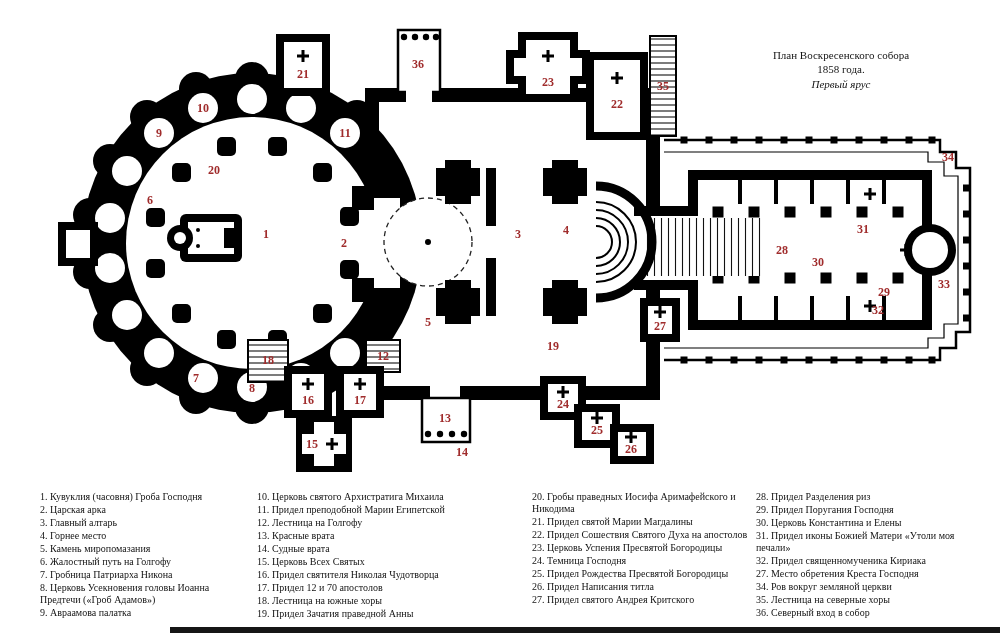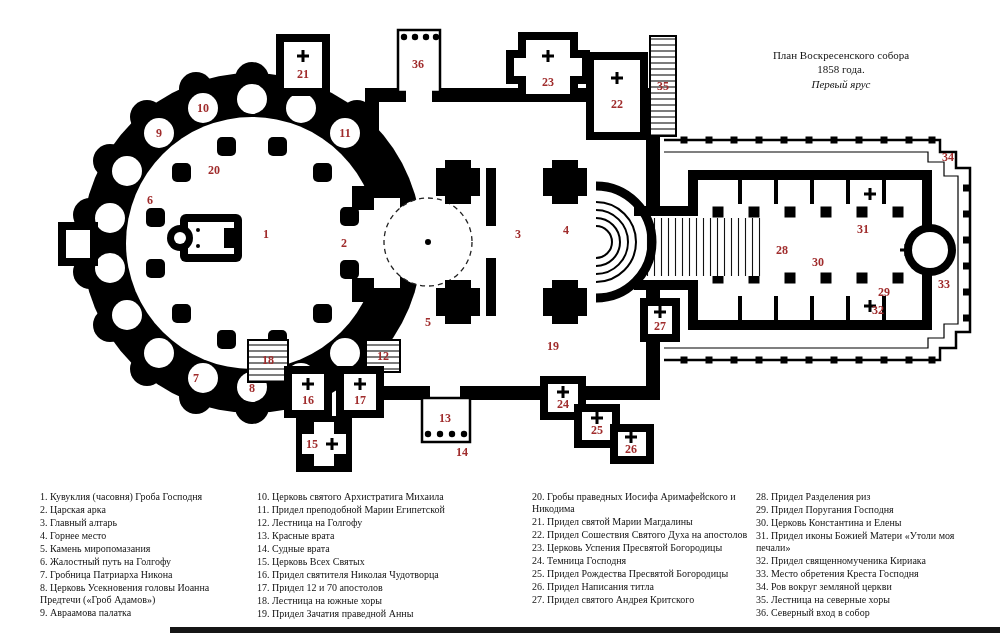--- a/index.html
+++ b/index.html
@@ -390,20 +390,20 @@
       <div class="legend-item">25. Придел Рождества Пресвятой Богородицы</div>
       <div class="legend-item">26. Придел Написания титла</div>
       <div class="legend-item">27. Придел святого Андрея Критского</div>
     </div>
   <div class="legend-col c3">
       <div class="legend-item">28. Придел Разделения риз</div>
       <div class="legend-item">29. Придел Поругания Господня</div>
       <div class="legend-item">30. Церковь Константина и Елены</div>
       <div class="legend-item">31. Придел иконы Божией Матери «Утоли моя печали»</div>
       <div class="legend-item">32. Придел священномученика Кириака</div>
-      <div class="legend-item">33. Место обретения Креста Господня</div>
+      <div class="legend-item">27. Место обретения Креста Господня</div>
       <div class="legend-item">34. Ров вокруг земляной церкви</div>
       <div class="legend-item">35. Лестница на северные хоры</div>
       <div class="legend-item">36. Северный вход в собор</div>
     </div>
 
   <div class="scan-bar"></div>
 </div>
 
 </body></html>

